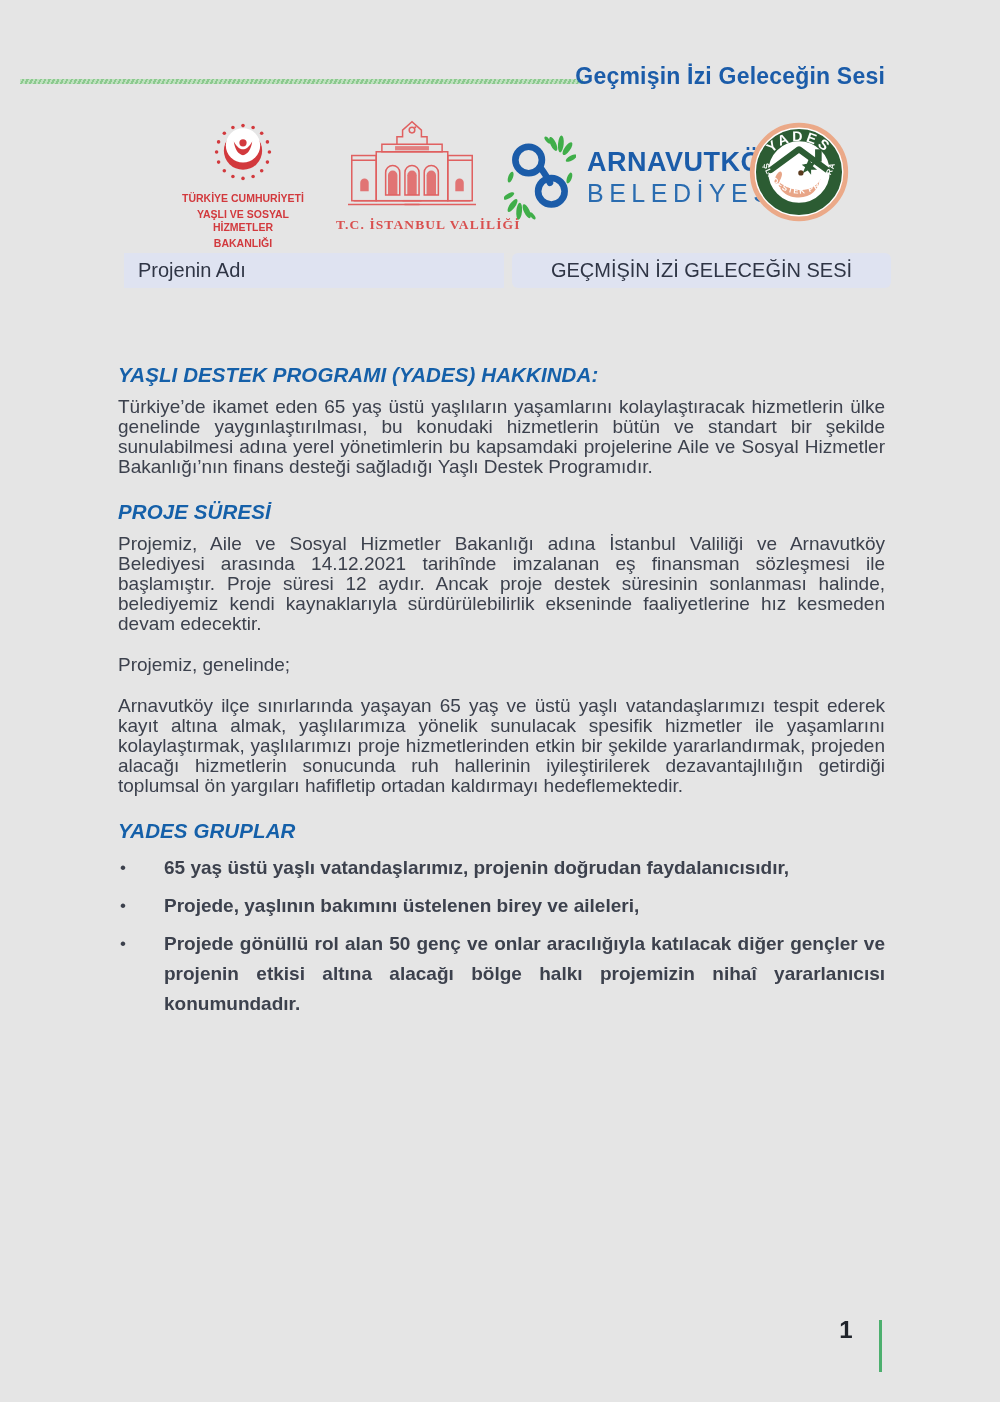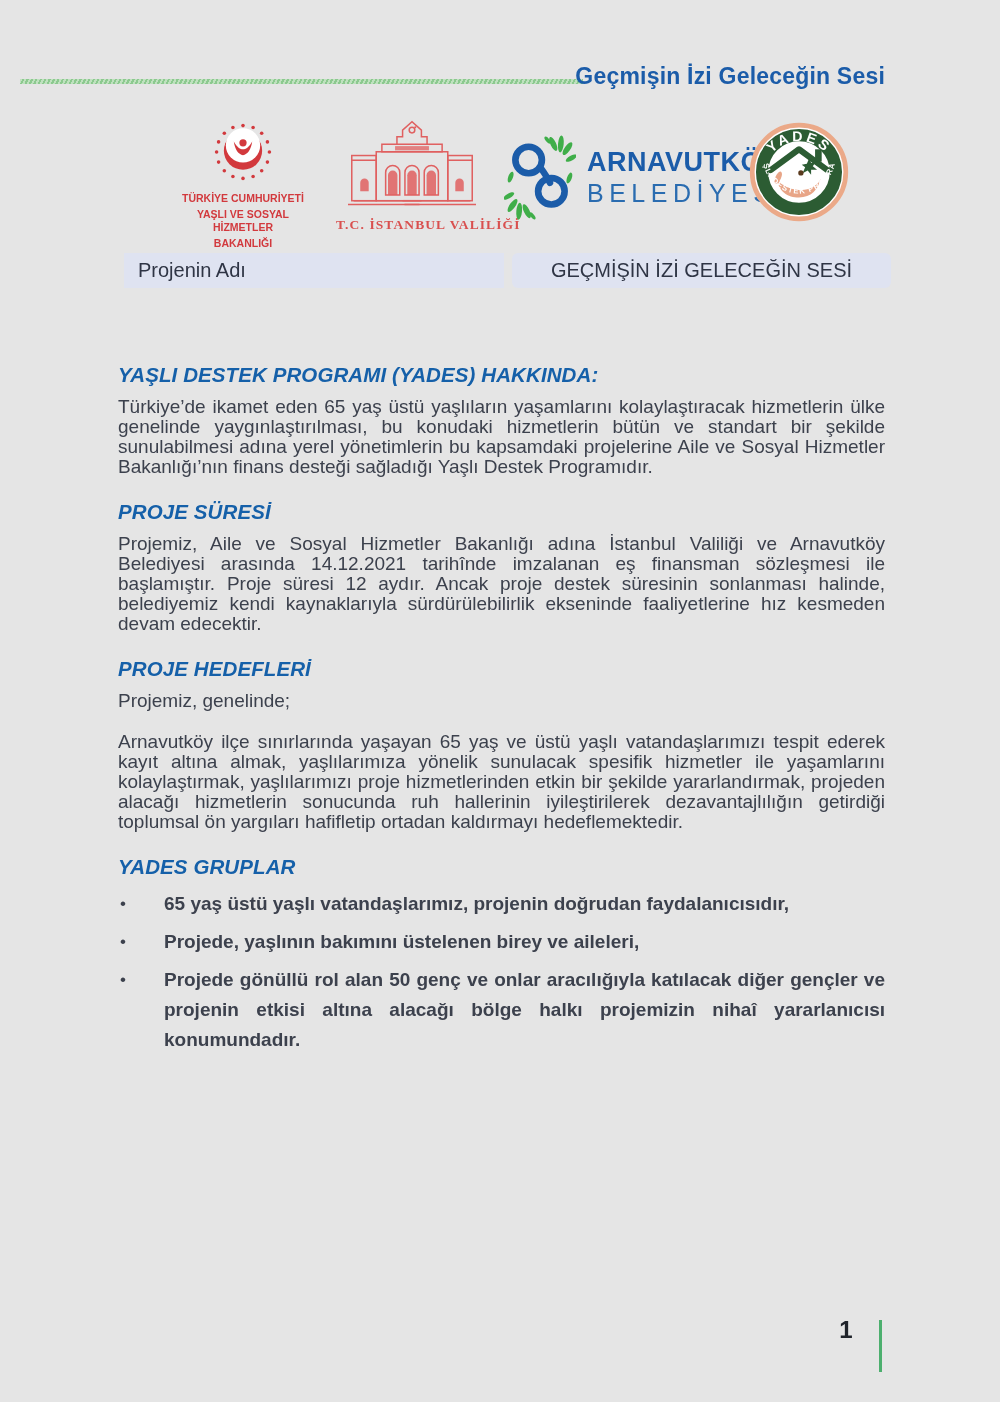--- a/index.html
+++ b/index.html
@@ -193,21 +193,20 @@
   </div>
 
   <div class="content">
 
     <div class="s-heading first">YAŞLI DESTEK PROGRAMI (YADES) HAKKINDA:</div>
     <p>Türkiye’de ikamet eden 65 yaş üstü yaşlıların yaşamlarını kolaylaştıracak hizmetlerin ülke genelinde yaygınlaştırılması, bu konudaki hizmetlerin bütün ve standart bir şekilde sunulabilmesi adına yerel yönetimlerin bu kapsamdaki projelerine Aile ve Sosyal Hizmetler Bakanlığı’nın finans desteği sağladığı Yaşlı Destek Programıdır.</p>
 
     <div class="s-heading">PROJE SÜRESİ</div>
     <p>Projemiz, Aile ve Sosyal Hizmetler Bakanlığı adına İstanbul Valiliği ve Arnavutköy Belediyesi arasında 14.12.2021 tarihînde imzalanan eş finansman sözleşmesi ile başlamıştır. Proje süresi 12 aydır. Ancak proje destek süresinin sonlanması halinde, belediyemiz kendi kaynaklarıyla sürdürülebilirlik ekseninde faaliyetlerine hız kesmeden devam edecektir.</p>
 
-    <div class="s-heading">PROJE HEDEFLERİ</div>
     <p>Projemiz, genelinde;</p>
     <p>Arnavutköy ilçe sınırlarında yaşayan 65 yaş ve üstü yaşlı vatandaşlarımızı tespit ederek kayıt altına almak, yaşlılarımıza yönelik sunulacak spesifik hizmetler ile yaşamlarını kolaylaştırmak, yaşlılarımızı proje hizmetlerinden etkin bir şekilde yararlandırmak, projeden alacağı hizmetlerin sonucunda ruh hallerinin iyileştirilerek dezavantajlılığın getirdiği toplumsal ön yargıları hafifletip ortadan kaldırmayı hedeflemektedir.</p>
 
     <div class="s-heading">YADES GRUPLAR</div>
     <ul class="bullets">
       <li>
         <span class="bullet-mark">•</span>
         <span class="bullet-text">65 yaş üstü yaşlı vatandaşlarımız, projenin doğrudan faydalanıcısıdır,</span>
       </li>
       <li>

